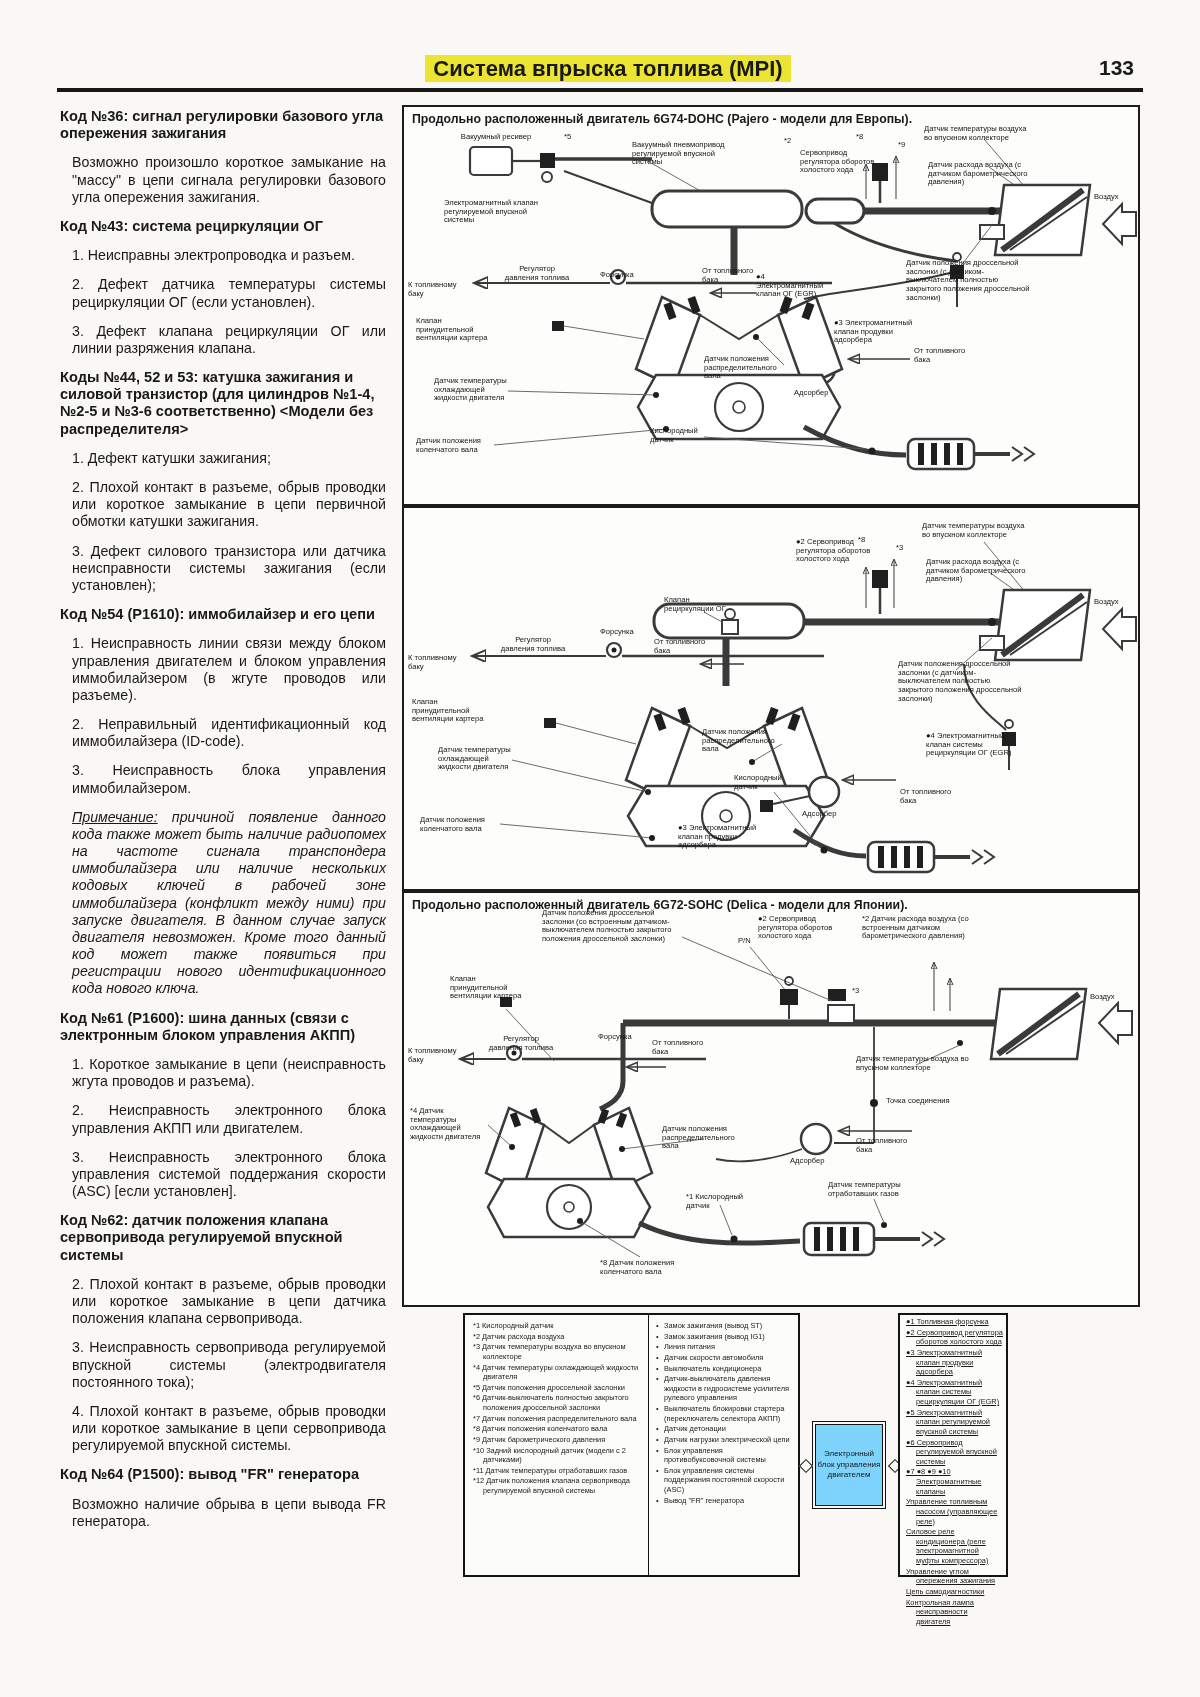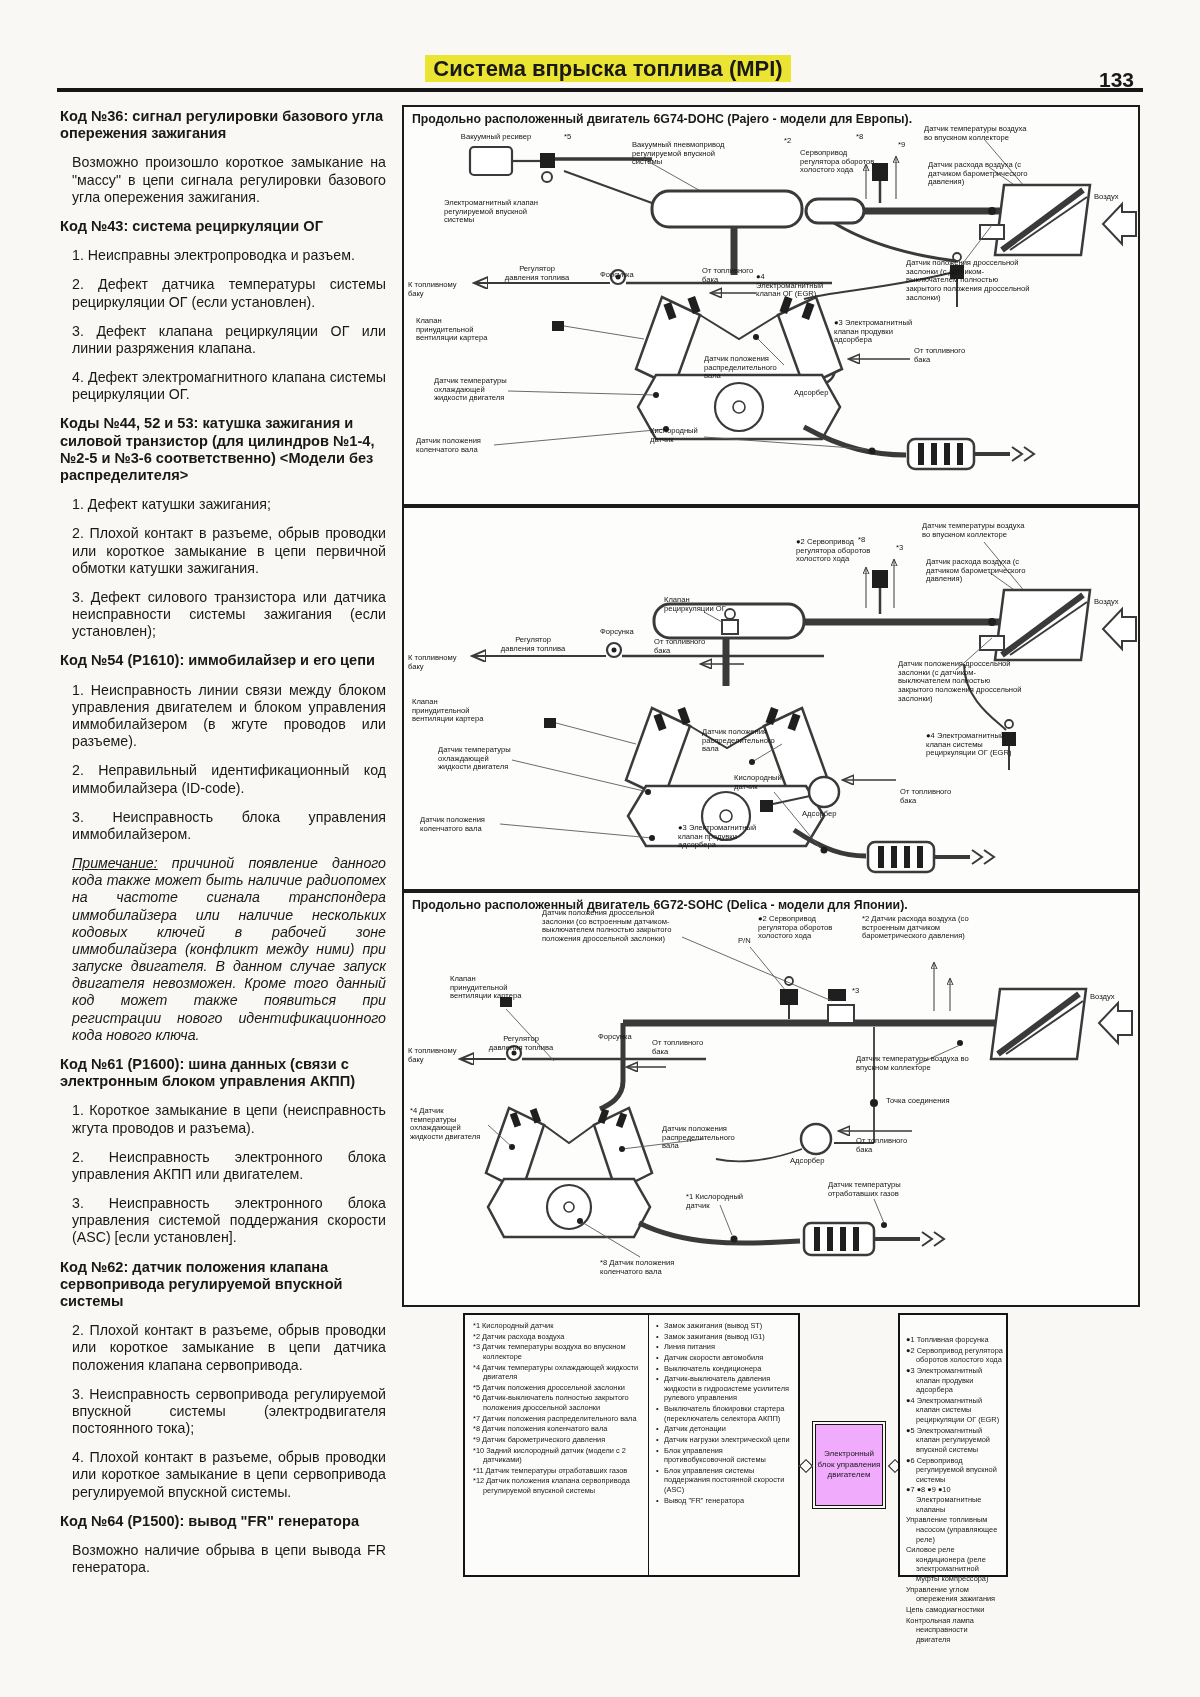--- a/index.html
+++ b/index.html
@@ -1,20 +1,20 @@
 <!DOCTYPE html>
 <html><head>
 <meta charset="utf-8">
 <style>
   html,body{margin:0;padding:0;background:#e8e6e1;}
   .page{position:relative;width:1200px;height:1697px;background:#f9f8f4;font-family:"Liberation Sans",sans-serif;color:#191919;overflow:hidden;}
   
   .hdr-title{position:absolute;left:8px;top:56px;width:100%;text-align:center;font-size:22px;font-weight:bold;}
   .hdr-title .hl{background:#ece433;padding:1px 8px;}
-  .hdr-page{position:absolute;right:66px;top:68px;font-size:21px;font-weight:bold;}
+  .hdr-page{position:absolute;right:66px;top:56px;font-size:21px;font-weight:bold;}
   .hdr-rule{position:absolute;left:57px;right:57px;top:88px;height:4px;background:#161616;}
   
   .leftcol{position:absolute;left:60px;top:108px;width:338px;}
   .sec h3{font-size:14.6px;line-height:1.18;margin:8px 0 2px 0;}
   .sec:first-child h3{margin-top:0;}
   .sec p{margin:12px;font-size:14.2px;line-height:1.21;text-align:justify;}
   .sec p.note{font-style:italic;}
   .note-label{text-decoration:underline;}
   
   .panel{position:absolute;left:402px;width:738px;border:2px solid #1c1c1c;background:#fdfdfb;box-sizing:border-box;}
@@ -24,26 +24,26 @@
   .sv line,.sv path,.sv rect,.sv circle,.sv polygon,.sv polyline{stroke:#3a3a3a;fill:none;}
   .sv .f{fill:#1f1f1f;stroke:none;}
   .sv .w{fill:#fff;}
   .sv .ld{stroke:#5a5a5a;}
   .dlbl{position:absolute;font-size:7.6px;line-height:1.15;color:#141414;z-index:4;}
   
   .lgbox{position:absolute;border:2px solid #141414;background:#fcfcfa;box-sizing:border-box;font-size:7.4px;line-height:1.3;}
   .lgA{left:463px;top:1313px;width:337px;height:264px;display:flex;}
   .lgA .c1{width:184px;border-right:1.5px solid #141414;padding:6px 4px 4px 8px;box-sizing:border-box;}
   .lgA .c2{flex:1;padding:6px 4px 22px 7px;box-sizing:border-box;}
-  .lgB{left:898px;top:1313px;width:110px;height:264px;padding:20px 3px 4px 6px;}
+  .lgB{left:898px;top:1313px;width:110px;height:264px;padding:2px 3px 4px 6px;text-decoration:underline;}
   .lgbox ul{margin:0;padding:0;list-style:none;}
   .lgbox li{padding-left:10px;text-indent:-10px;margin-bottom:1px;}
   .lgbox .dotted li{position:relative;padding-left:8px;text-indent:0;}
   .lgbox .dotted li::before{content:"\2022";position:absolute;left:0;top:0;}
-  .ecu{position:absolute;left:815px;top:1424px;width:68px;height:82px;border:1.5px solid #141414;outline:1.5px solid #141414;outline-offset:2px;background:#f0abfc;display:flex;align-items:center;justify-content:center;text-align:center;font-size:8px;line-height:1.3;box-sizing:border-box;}
+  .ecu{position:absolute;left:815px;top:1424px;width:68px;height:82px;border:1.5px solid #141414;outline:1.5px solid #141414;outline-offset:2px;background:#7dd3fc;display:flex;align-items:center;justify-content:center;text-align:center;font-size:8px;line-height:1.3;box-sizing:border-box;}
   .diamond{position:absolute;width:8px;height:8px;border:1.5px solid #141414;background:#fcfcfa;transform:rotate(45deg);}
 </style>
 </head>
 <body>
 
 <div class="page">
 
   <div class="hdr-title"><span class="hl">Система впрыска топлива (MPI)</span></div>
   <div class="hdr-page">133</div>
   <div class="hdr-rule"></div>
@@ -51,21 +51,20 @@
   <div class="leftcol">
     <div class="sec">
       <h3>Код №36: сигнал регулировки базового угла опережения зажигания</h3>
       <p>Возможно произошло короткое замыкание на "массу" в цепи сигнала регулировки базового угла опережения зажигания.</p>
     </div>
     <div class="sec">
       <h3>Код №43: система рециркуляции ОГ</h3>
       <p>1.  Неисправны  электропроводка  и разъем.</p>
       <p>2. Дефект датчика температуры системы рециркуляции ОГ (если установлен).</p>
       <p>3. Дефект клапана рециркуляции ОГ или линии разряжения клапана.</p>
-      <p>4. Дефект электромагнитного клапана системы рециркуляции ОГ.</p>
     </div>
     <div class="sec">
       <h3>Коды №44, 52 и 53: катушка зажигания и силовой транзистор (для цилиндров №1-4, №2-5 и №3-6 соответственно) &lt;Модели без распределителя&gt;</h3>
       <p>1. Дефект катушки зажигания;</p>
       <p>2. Плохой контакт в разъеме, обрыв проводки или короткое замыкание в цепи первичной обмотки катушки зажигания.</p>
       <p>3. Дефект силового транзистора или датчика неисправности системы зажигания (если установлен);</p>
     </div>
     <div class="sec">
       <h3>Код №54 (Р1610): иммобилайзер и его цепи</h3>
       <p>1. Неисправность линии связи между блоком управления двигателем и блоком управления иммобилайзером (в жгуте проводов или разъеме).</p>

